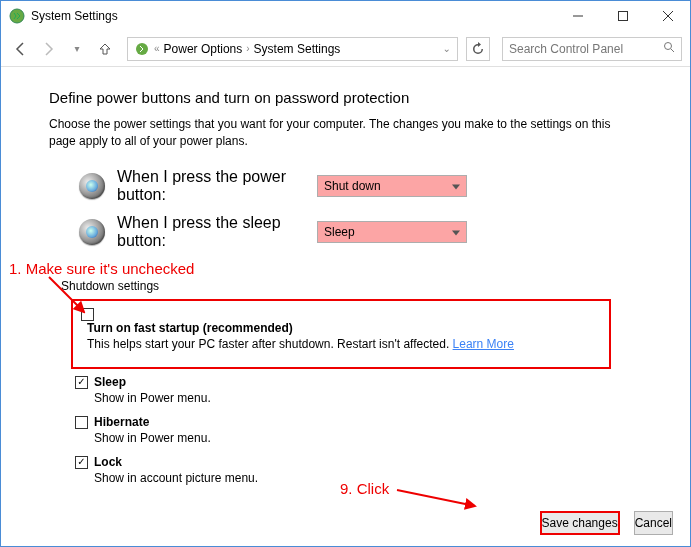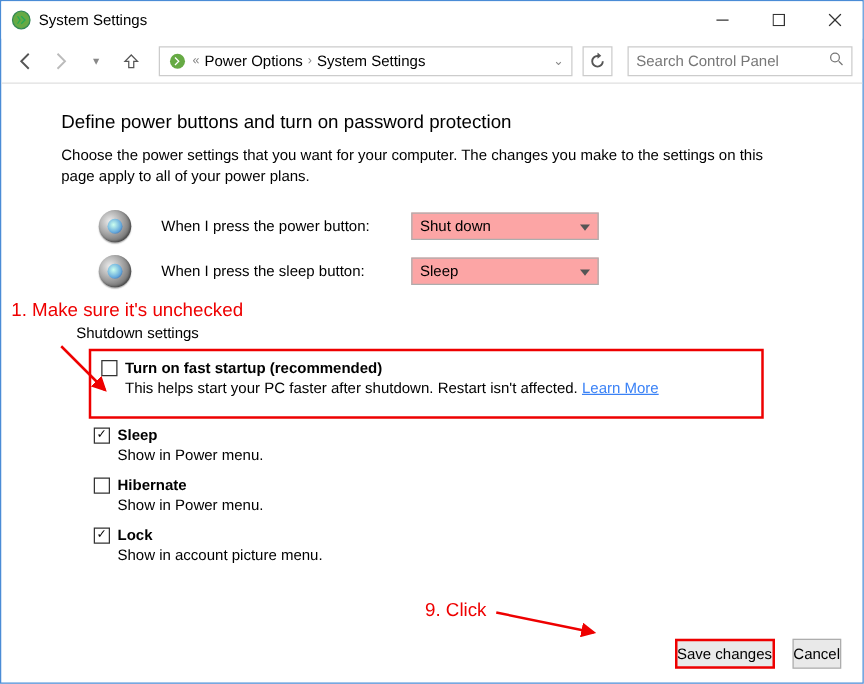--- a/index.html
+++ b/index.html
@@ -19,28 +19,28 @@
 .refresh { width: 24px; height: 24px; display: flex; align-items: center; justify-content: center; border: 1px solid #ccc; margin-left: 4px; }
 .search { width: 180px; height: 24px; border: 1px solid #ccc; display: flex; align-items: center; padding: 0 6px; margin-left: 8px; color: #777; }
 .search span:first-child { flex: 1; }
 .content { padding: 22px 48px 0 48px; }
 .heading { color: #000000; font-size: 15px; font-weight: 400; margin-bottom: 10px; }
 .intro { font-size: 12px; margin-bottom: 18px; line-height: 1.4; max-width: 570px; }
 .groupTitle { font-size: 12px; margin-bottom: 14px; margin-left: 12px; }
 .btnrow { display: flex; align-items: center; margin-bottom: 10px; margin-left: 30px; }
 .pbtn { width: 26px; height: 26px; border-radius: 50%; background: radial-gradient(circle at 35% 35%, #eee, #888 60%, #555); display: flex; align-items: center; justify-content: center; box-shadow: inset -1px -1px 2px rgba(0,0,0,.4), 0 1px 1px rgba(0,0,0,.3); }
 .pbtn .pinner { width: 12px; height: 12px; border-radius: 50%; background: radial-gradient(circle at 40% 40%, #cfe, #6ad 60%, #248); }
-.rowlabel { margin-left: 24px; width: 200px; font-size: 12px; }
+.rowlabel { margin-left: 12px; width: 200px; font-size: 16px; }
 .select { width: 150px; height: 22px; border: 1px solid #adadad; background: #fca5a5; display: flex; align-items: center; padding: 0 6px; font-size: 12px; position: relative; }
 .select::after { content: ""; position: absolute; right: 6px; top: 50%; transform: translateY(-30%); border-left: 4px solid transparent; border-right: 4px solid transparent; border-top: 5px solid #555; }
 .annot1 { color: #e00; font-size: 15px; margin-top: 4px; margin-left: -40px; }
 .groupTitle2 { font-size: 12px; margin: 2px 0 6px 12px; }
 .shutbox { border: 2px solid #e00; margin: 4px 0 6px 22px; padding: 6px 8px 6px 8px; max-width: 540px; position: relative; }
 .cbrow { display: flex; align-items: flex-start; margin: 0 0 10px 26px; }
-.cbrow.inside { margin-left: 0; }
+.cbrow.inside { margin-left: 0; flex-direction: column; }
 .cb { width: 13px; height: 13px; border: 1px solid #333; margin-top: 1px; flex-shrink: 0; display: inline-flex; align-items: center; justify-content: center; font-size: 10px; line-height: 1; color: #000; }
 .cb.checked::before { content: "✓"; }
 .cblabel { margin-left: 6px; }
 .cblabel .t { font-weight: 700; font-size: 12px; }
 .cblabel .d { font-size: 12px; margin-top: 2px; }
 .link { color: #3b82f6; text-decoration: underline; cursor: pointer; }
 .annot2 { color: #e00; font-size: 15px; position: absolute; left: 340px; top: 480px; }
 .footer { position: absolute; bottom: 12px; right: 18px; display: flex; gap: 14px; }
 .btn { height: 24px; padding: 0 0; background: #e9e9e9; border: 1px solid #adadad; font-size: 12px; display: flex; align-items: center; }
 .btn.primary { border: 2px solid #e00; }

